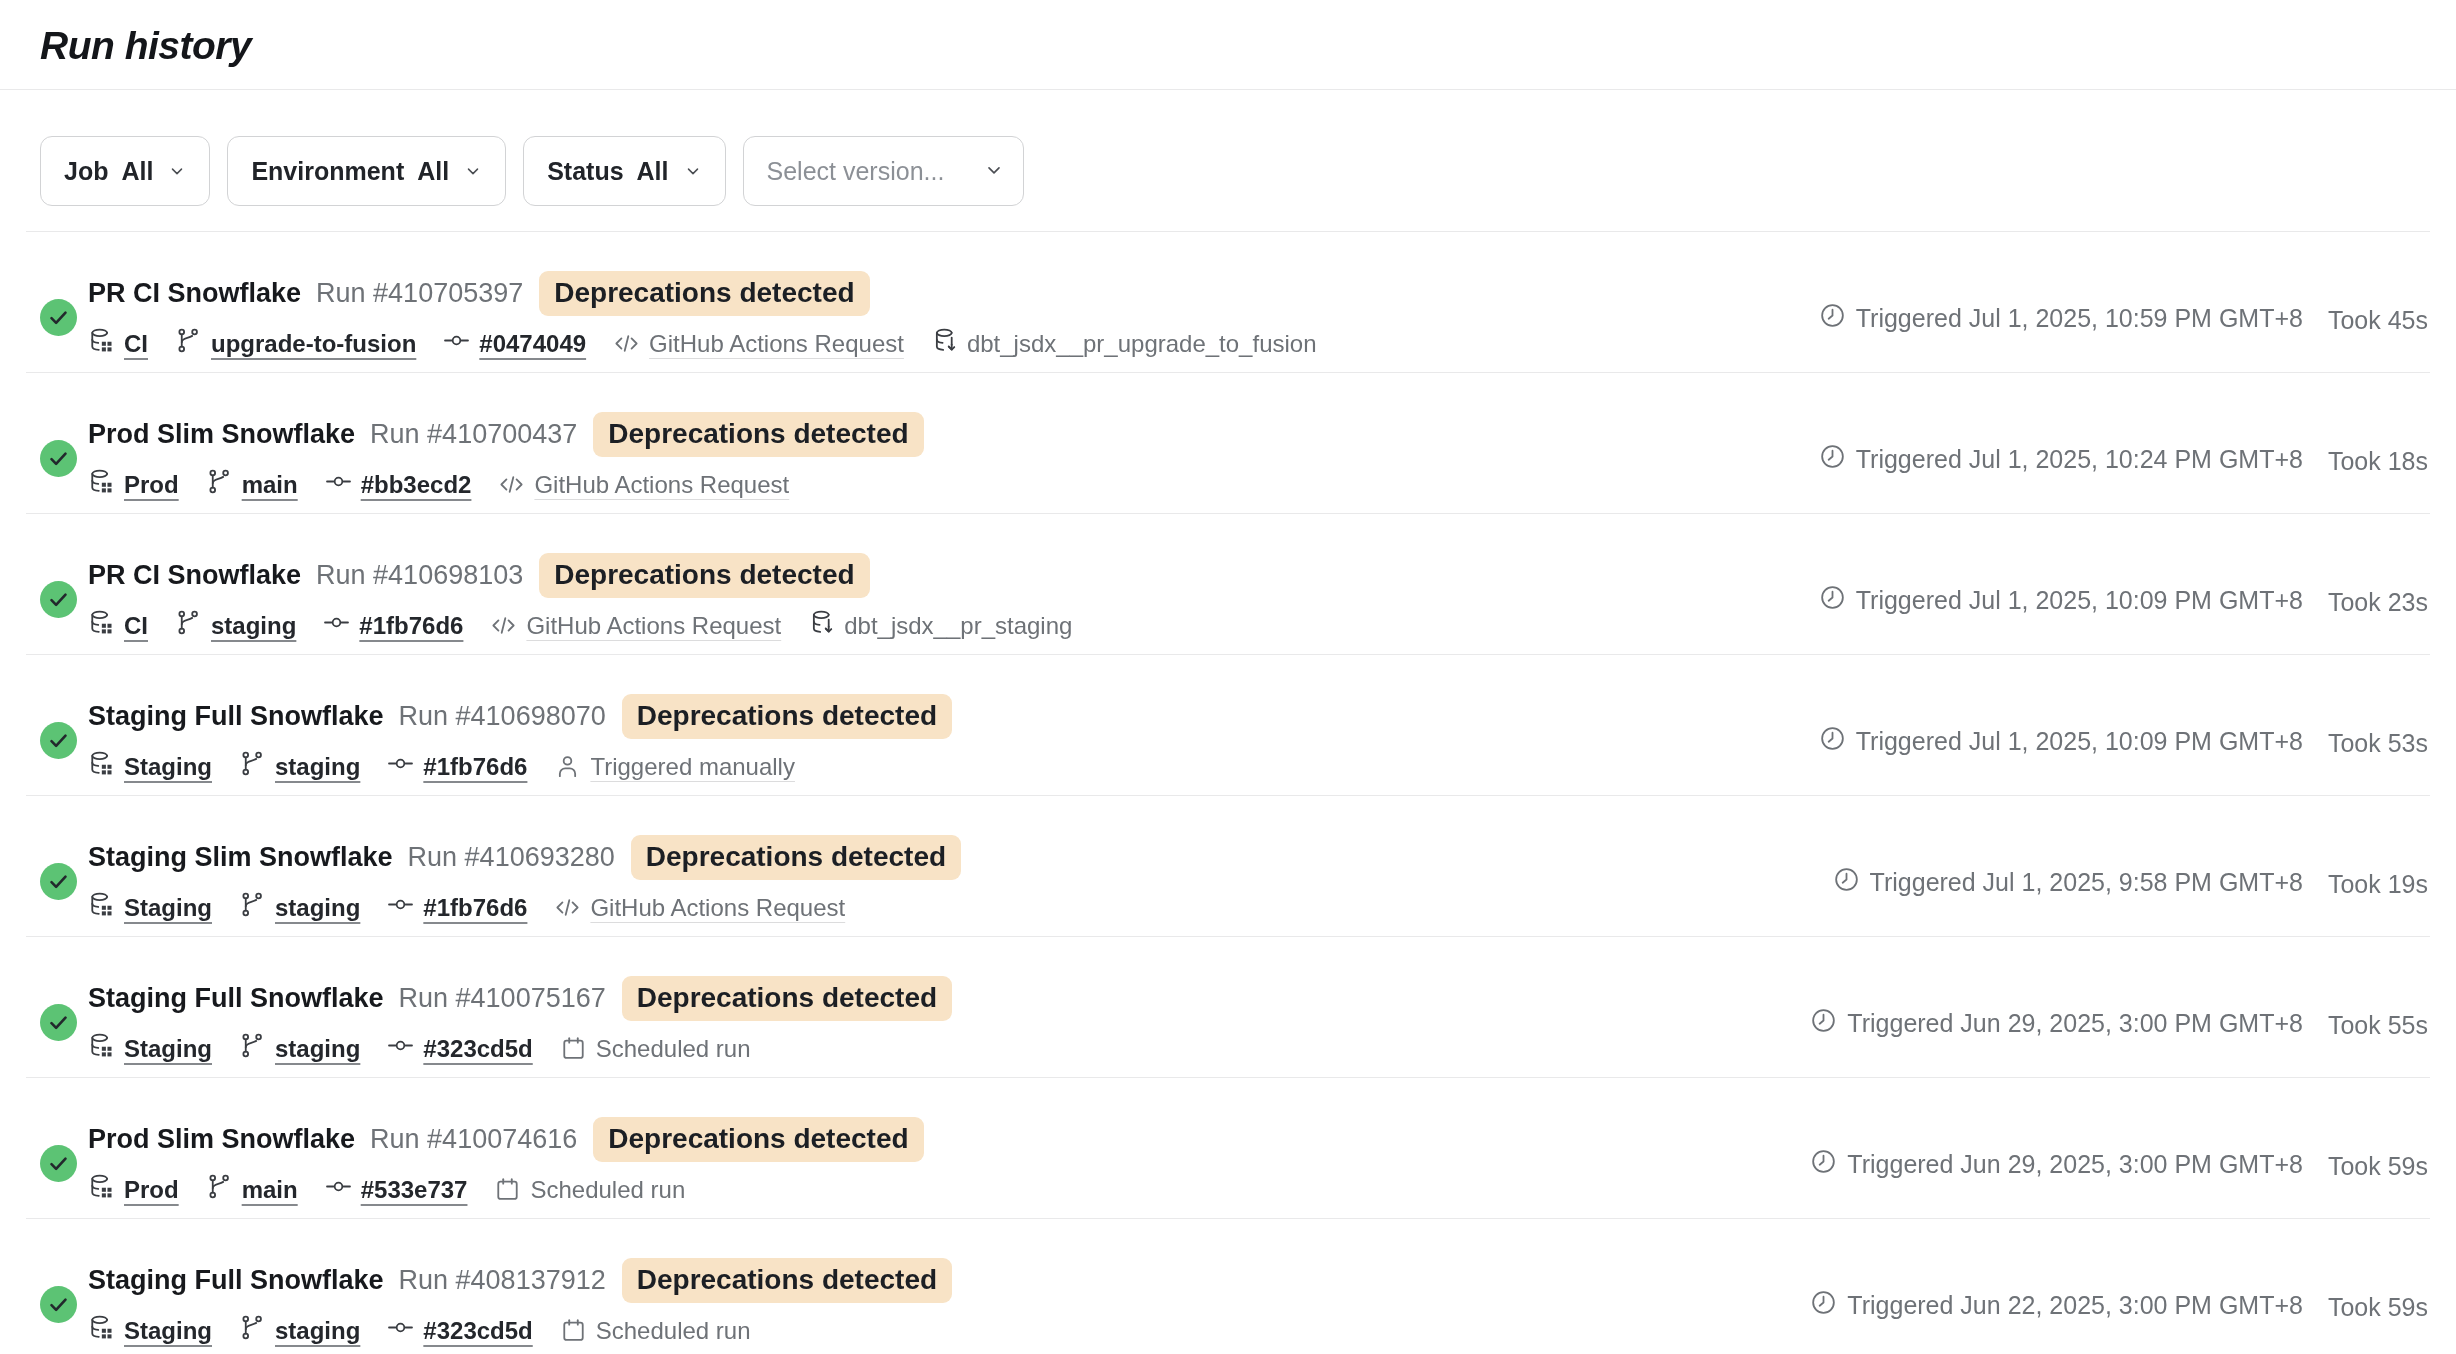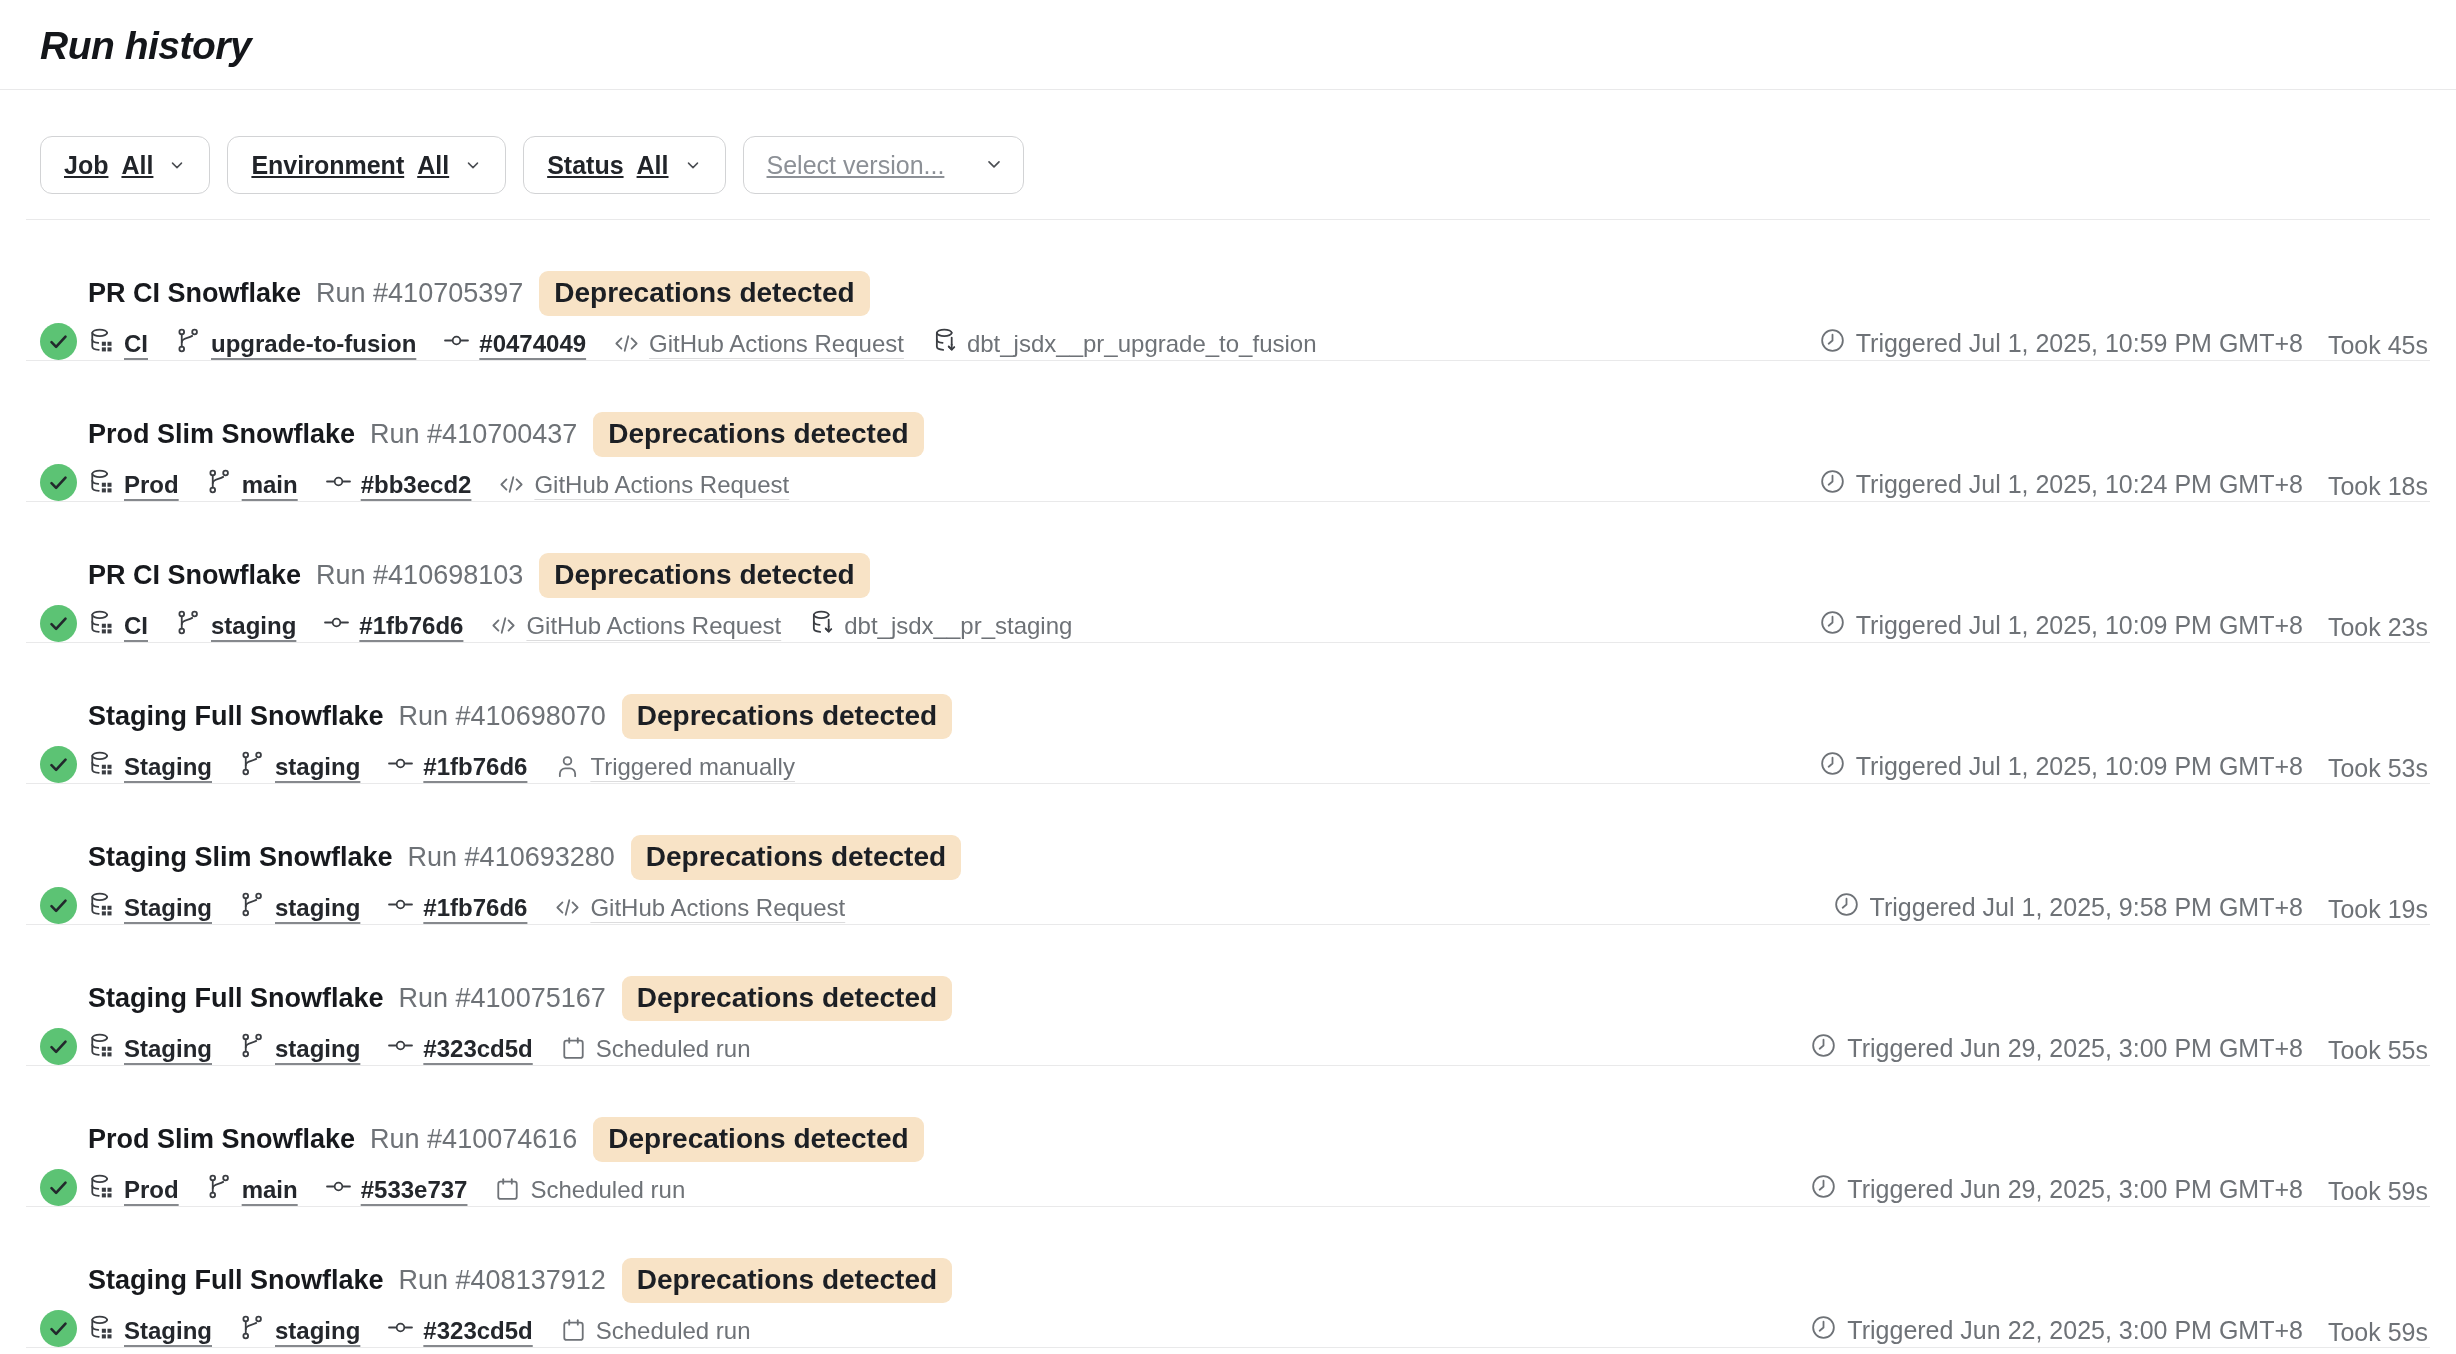--- a/index.html
+++ b/index.html
@@ -12,36 +12,36 @@
   }
   
   .page-header { padding: 24px 40px 0; }
   .page-title { font-size: 39px; font-weight: 700; letter-spacing: -0.5px; color: #14161a; font-style: italic; }
   .header-rule { border-bottom: 1px solid #e9e9ea; margin-top: 21px; }
 
   
   .filter-bar { display: flex; gap: 17px; margin: 46px 40px 0; }
   .filter-btn {
     display: inline-flex; align-items: center; gap: 13px;
-    height: 58px; padding: 9px 23px;
+    height: 70px; padding: 9px 23px;
     background: #fff; border: 1px solid #d2d3d5; border-radius: 12px;
     font-size: 25px; font-weight: 600; color: #212429;
-    cursor: pointer; white-space: nowrap; text-decoration: underline;
+    cursor: pointer; white-space: nowrap;
   }
   .filter-btn .f-label { font-weight: 600; }
   .filter-btn .f-value { font-weight: 600; }
   .filter-btn svg { margin-left: 2px; }
   .filter-btn.version { font-weight: 400; color: #8c9096; gap: 38px; padding-right: 19px; }
   .chev { stroke: #4b4e53; stroke-width: 2; fill: none; stroke-linecap: round; stroke-linejoin: round; }
 
   
   .run-list { margin: 25px 26px 0; border-top: 1px solid #e9e9ea; }
   .run-row {
     position: relative;
-    display: flex; align-items: flex-end;
+    display: flex; align-items: center;
     height: 141px; padding: 30px 2px 0 14px;
     border-bottom: 1px solid #e9e9ea;
   }
   .status-dot {
     flex: none; width: 37px; height: 37px; border-radius: 50%;
     display: inline-flex; align-items: center; justify-content: center;
     margin-right: 11px; margin-top: 1px;
   }
   .run-main { flex: 1 1 auto; min-width: 0; }
   .title-line { display: flex; align-items: center; gap: 15px; height: 39px; }

